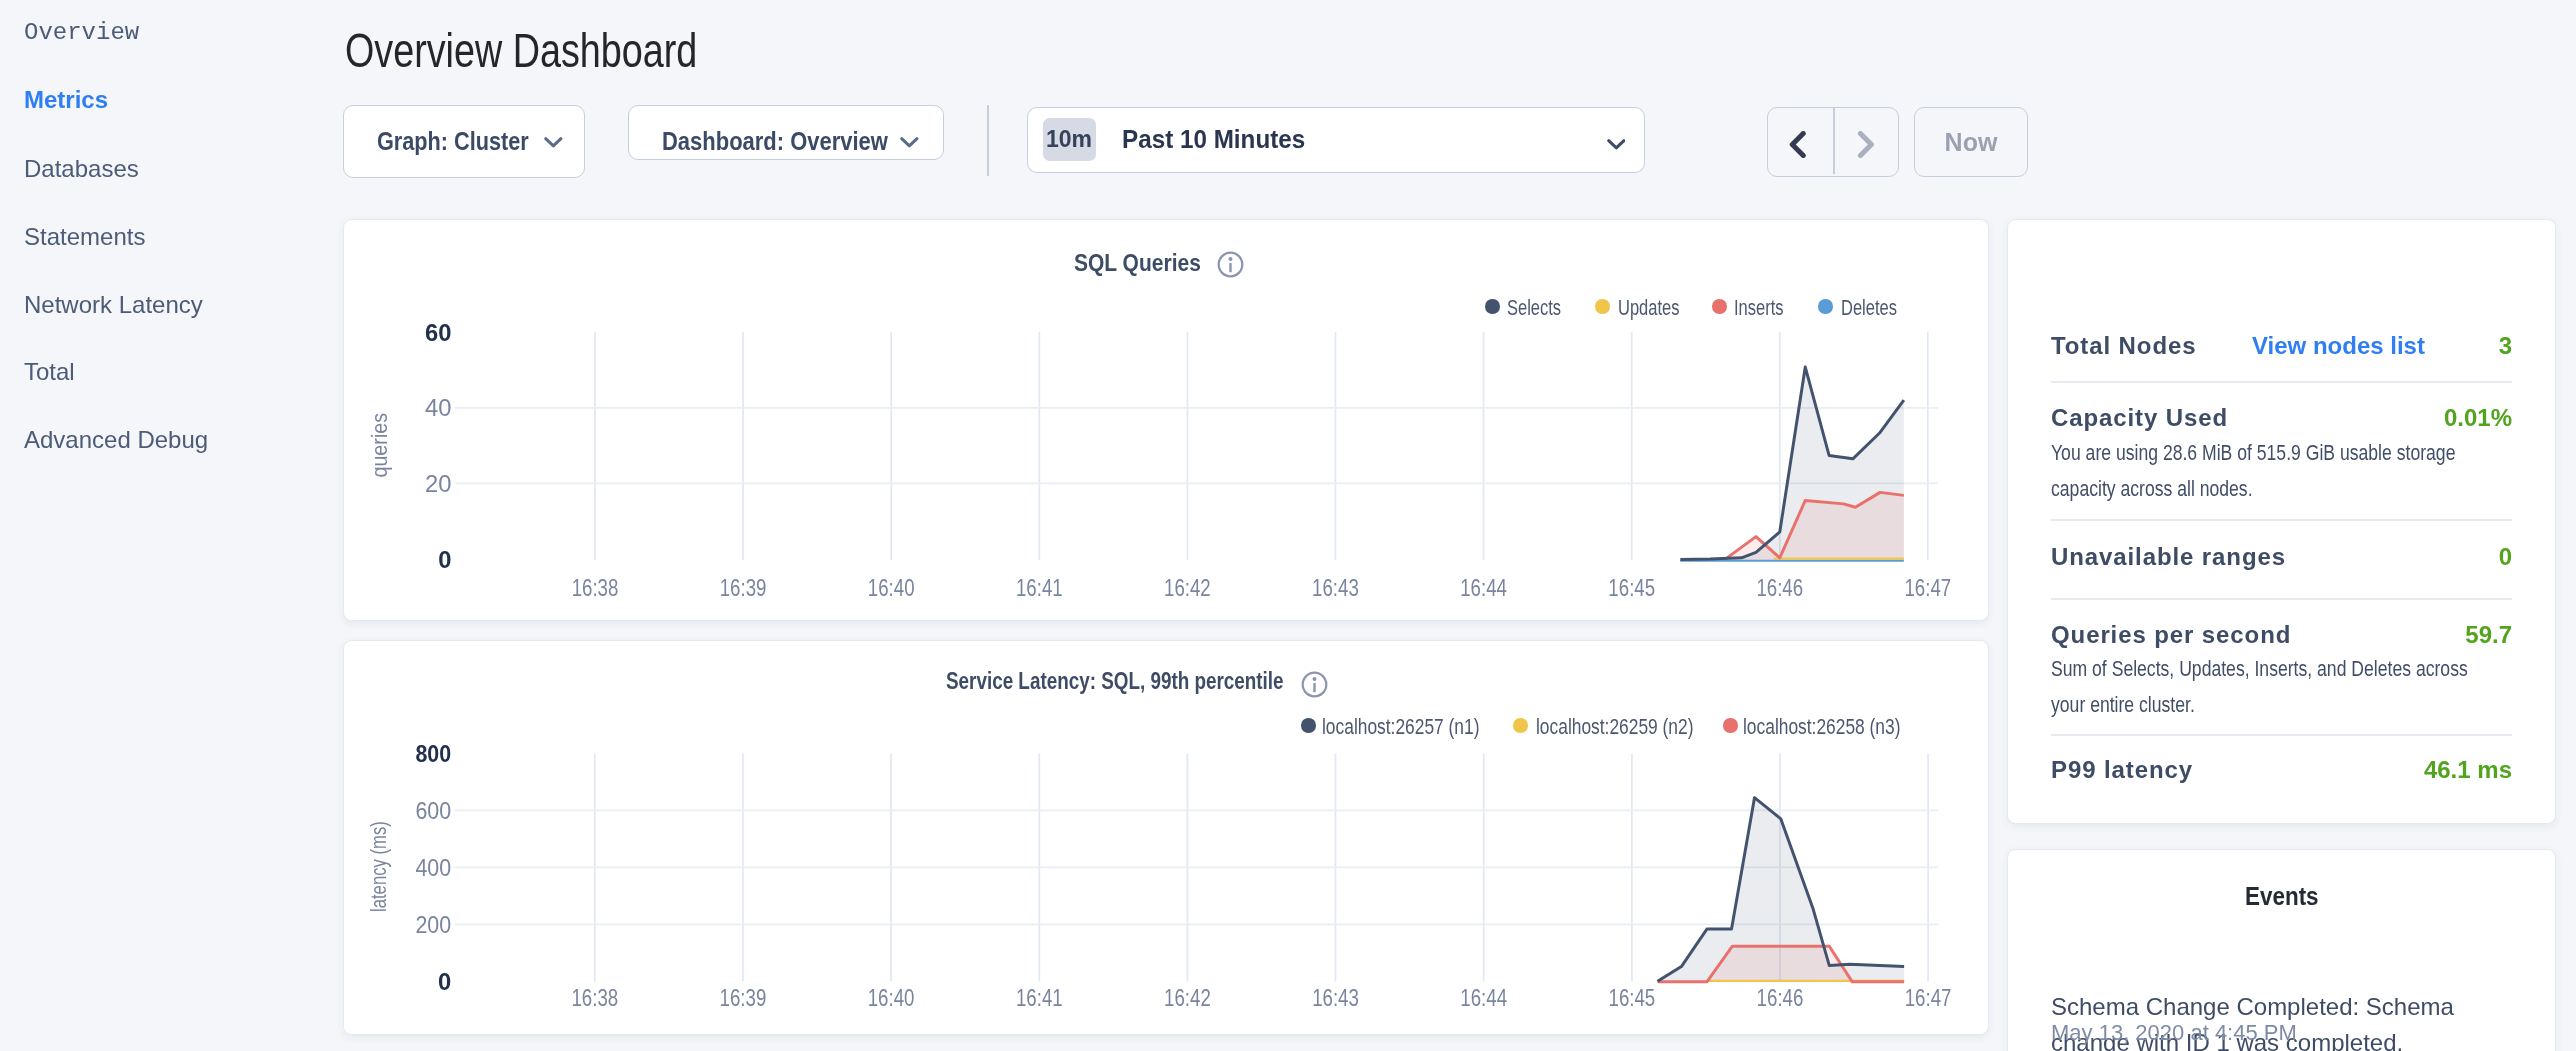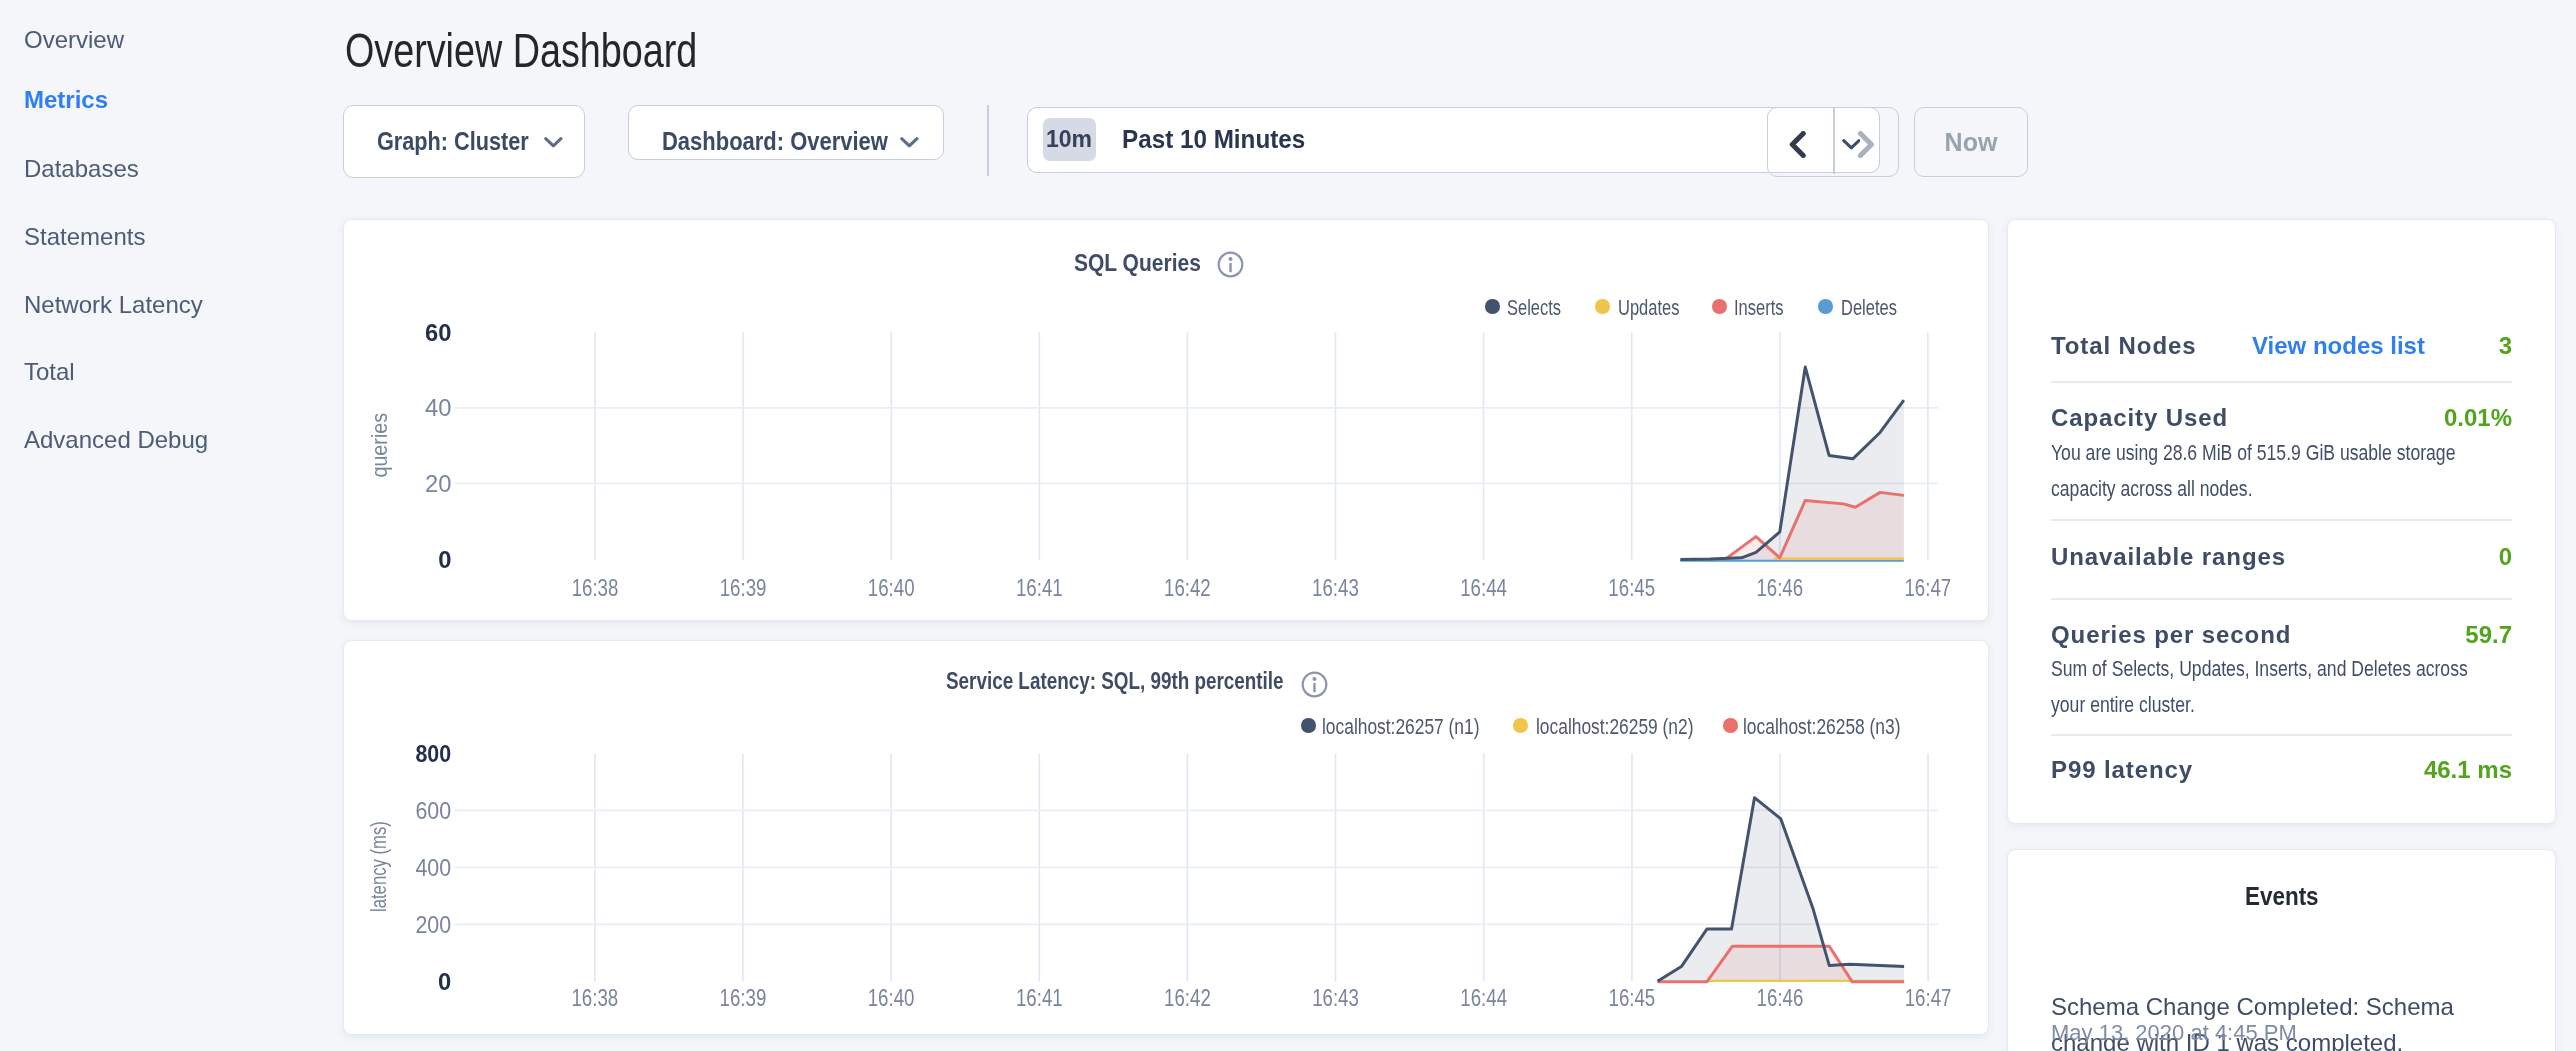--- a/index.html
+++ b/index.html
@@ -14,21 +14,21 @@
   .ltx { top:77px; font-size:22px; line-height:22px; color:#4c5870; transform:scaleX(0.75); transform-origin:left center; }
   .ltx2 { top:75px; font-size:22px; line-height:22px; color:#4c5870; transform:scaleX(0.79); transform-origin:left center; }
   .sumlabel { font-weight:bold; font-size:24px; color:#3e4c66; letter-spacing:0.9px; }
   .desc { position:absolute; font-size:22px; color:#414e68; line-height:36px; white-space:nowrap; transform:scaleX(0.80); transform-origin:left top; }
   .green { color:#52a31d; font-weight:bold; font-size:24px; }
   .divider { position:absolute; height:1.7px; background:#e7eaf0; left:43px; right:43px; }
 </style>
 </head>
 <body>
 
-  <div class="nav" style="top:28px;">Overview</div>
+  <div class="nav" style="top:21px;font-family:Liberation Mono, monospace;">Overview</div>
   <div class="nav active" style="top:88px;">Metrics</div>
   <div class="nav" style="top:157px;">Databases</div>
   <div class="nav" style="top:225px;">Statements</div>
   <div class="nav" style="top:293px;">Network Latency</div>
   <div class="nav" style="top:360px;">Total</div>
   <div class="nav" style="top:428px;">Advanced Debug</div>
 
   <div class="abs" style="left:345px; top:27px; font-size:48px; line-height:48px; color:#242629; transform:scaleX(0.786); transform-origin:left center;">Overview Dashboard</div>
 
   <div class="ctl" style="left:343px; top:105px; width:242px; height:73px;">
@@ -37,21 +37,21 @@
       <path d="M2 2 L11 10.5 L20 2" fill="none" stroke="#5b6c88" stroke-width="3.6" stroke-linecap="round" stroke-linejoin="round"></path>
     </svg>
   </div>
   <div class="ctl" style="left:628px; top:105px; width:316px; height:55px;">
     <div class="abs" style="left:33px; top:0; height:70px; display:flex; align-items:center; font-size:25px; font-weight:bold; color:#3b4a66; transform:scaleX(0.879); transform-origin:left center;">Dashboard: Overview</div>
     <svg class="abs" style="right:24px; top:31px;" width="18.7" height="11" viewBox="0 0 22 13">
       <path d="M2 2 L11 10.5 L20 2" fill="none" stroke="#5b6c88" stroke-width="3.6" stroke-linecap="round" stroke-linejoin="round"></path>
     </svg>
   </div>
   <div class="abs" style="left:987px; top:105px; width:1.7px; height:71px; background:#c6cddc;"></div>
-  <div class="ctl" style="left:1027px; top:107px; width:853px; height:66px;">
+  <div class="ctl" style="left:1027px; top:107px; width:618px; height:66px;">
     <div class="abs" style="left:14.5px; top:10.2px; width:53px; height:43px; background:#d6dae5; border-radius:6.8px; display:flex; align-items:center; justify-content:center; font-size:23px; font-weight:bold; color:#36415a;">10m</div>
     <div class="abs" style="left:94px; top:0; height:63px; display:flex; align-items:center; font-size:25px; font-weight:bold; color:#2a3550; transform:scaleX(0.97); transform-origin:left center;">Past 10 Minutes</div>
     <svg class="abs" style="right:18.7px; top:31px;" width="18.7" height="11" viewBox="0 0 22 13">
       <path d="M2 2 L11 10.5 L20 2" fill="none" stroke="#3f4c66" stroke-width="3.6" stroke-linecap="round" stroke-linejoin="round"></path>
     </svg>
   </div>
   <div class="ctl" style="left:1767px; top:107px; width:132px; height:70px; background:transparent;">
     <div class="abs" style="left:65px; top:0; width:1.7px; height:66px; background:#c6cddc;"></div>
     <svg class="abs" style="left:20.4px; top:23px;" width="18.7" height="27" viewBox="0 0 22 32">
       <path d="M18 3 L5 16 L18 29" fill="none" stroke="#333c4e" stroke-width="6" stroke-linecap="round" stroke-linejoin="round"></path>

